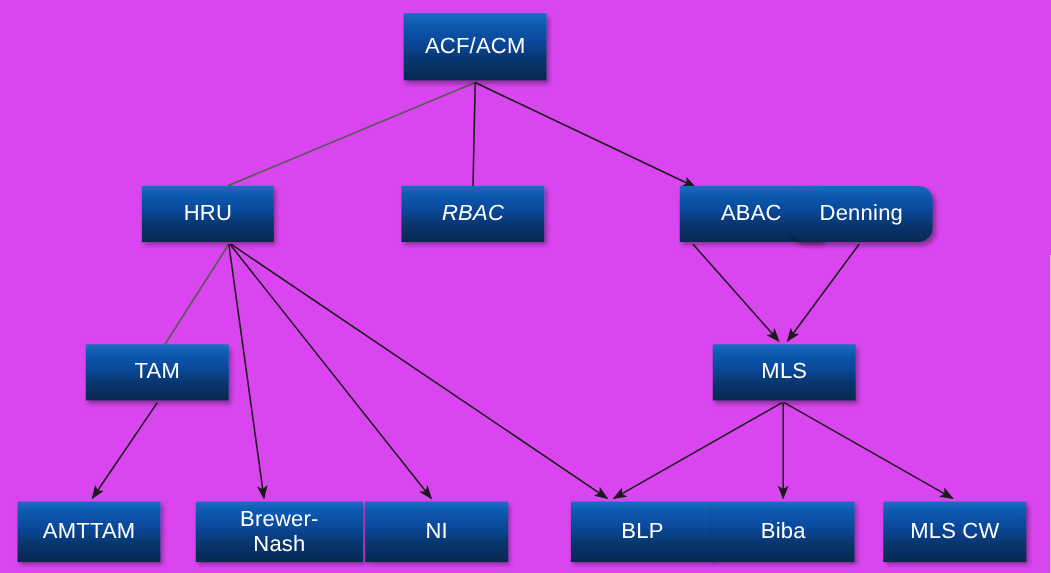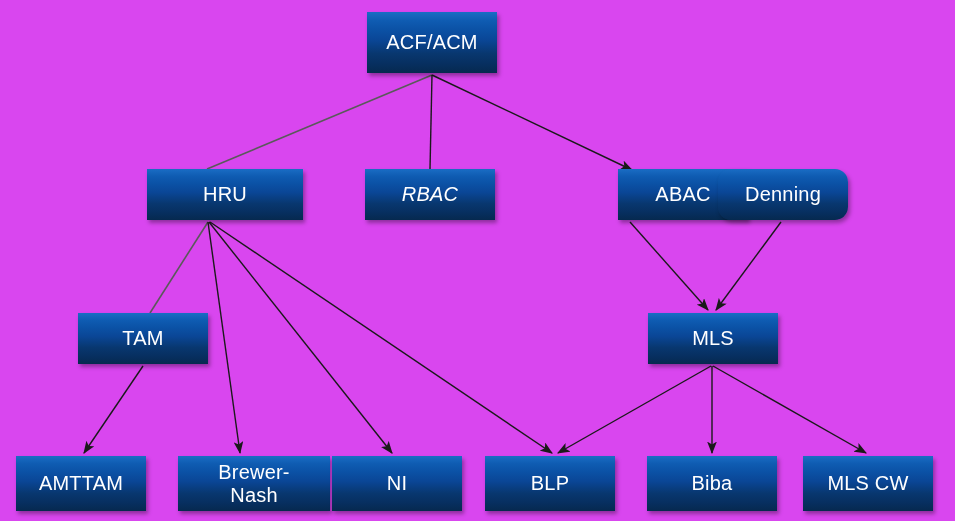--- a/index.html
+++ b/index.html
@@ -102,21 +102,21 @@
         <line x1="711" y1="366" x2="558" y2="453" stroke="#1a1a1a" stroke-width="1.4" stroke-linecap="butt" marker-end="url(#arrowhead)"></line>
         <line x1="712" y1="366" x2="712" y2="453" stroke="#1a1a1a" stroke-width="1.4" stroke-linecap="butt" marker-end="url(#arrowhead)"></line>
         <line x1="713" y1="366" x2="866" y2="453" stroke="#1a1a1a" stroke-width="1.4" stroke-linecap="butt" marker-end="url(#arrowhead)"></line>
       </g>
   </svg>
 
   <div id="node-layer">
       <div class="node" style="left: 367px; top: 12px; width: 130px; height: 61px; font-size: 20px;">
         <span class="node-label">ACF/ACM</span>
       </div>
-      <div class="node" style="left: 147px; top: 169px; width: 156px; height: 51px; font-size: 20px;">
+      <div class="node" style="left: 129px; top: 169px; width: 120px; height: 51px; font-size: 20px;">
         <span class="node-label">HRU</span>
       </div>
       <div class="node" style="left: 365px; top: 169px; width: 130px; height: 51px; font-size: 20px; font-style: italic;">
         <span class="node-label">RBAC</span>
       </div>
       <div class="node" style="left: 570px; top: 169px; width: 130px; height: 51px; font-size: 20px; margin-left: 48px;">
         <span class="node-label">ABAC</span>
       </div>
       <div class="node" style="left: 718px; top: 169px; width: 130px; height: 51px; font-size: 20px; border-radius: 13px;">
         <span class="node-label">Denning</span>
@@ -130,21 +130,21 @@
       <div class="node" style="left: 16px; top: 456px; width: 130px; height: 55px; font-size: 20px;">
         <span class="node-label">AMTTAM</span>
       </div>
       <div class="node" style="left: 178px; top: 456px; width: 152px; height: 55px; font-size: 20px;">
         <span class="node-label">Brewer-
 Nash</span>
       </div>
       <div class="node" style="left: 332px; top: 456px; width: 130px; height: 55px; font-size: 20px;">
         <span class="node-label">NI</span>
       </div>
-      <div class="node" style="left: 485px; top: 456px; width: 130px; height: 55px; font-size: 20px;">
+      <div class="node" style="left: 519px; top: 456px; width: 130px; height: 55px; font-size: 20px;">
         <span class="node-label">BLP</span>
       </div>
       <div class="node" style="left: 647px; top: 456px; width: 130px; height: 55px; font-size: 20px;">
         <span class="node-label">Biba</span>
       </div>
       <div class="node" style="left: 803px; top: 456px; width: 130px; height: 55px; font-size: 20px;">
         <span class="node-label">MLS CW</span>
       </div>
     </div>
 

